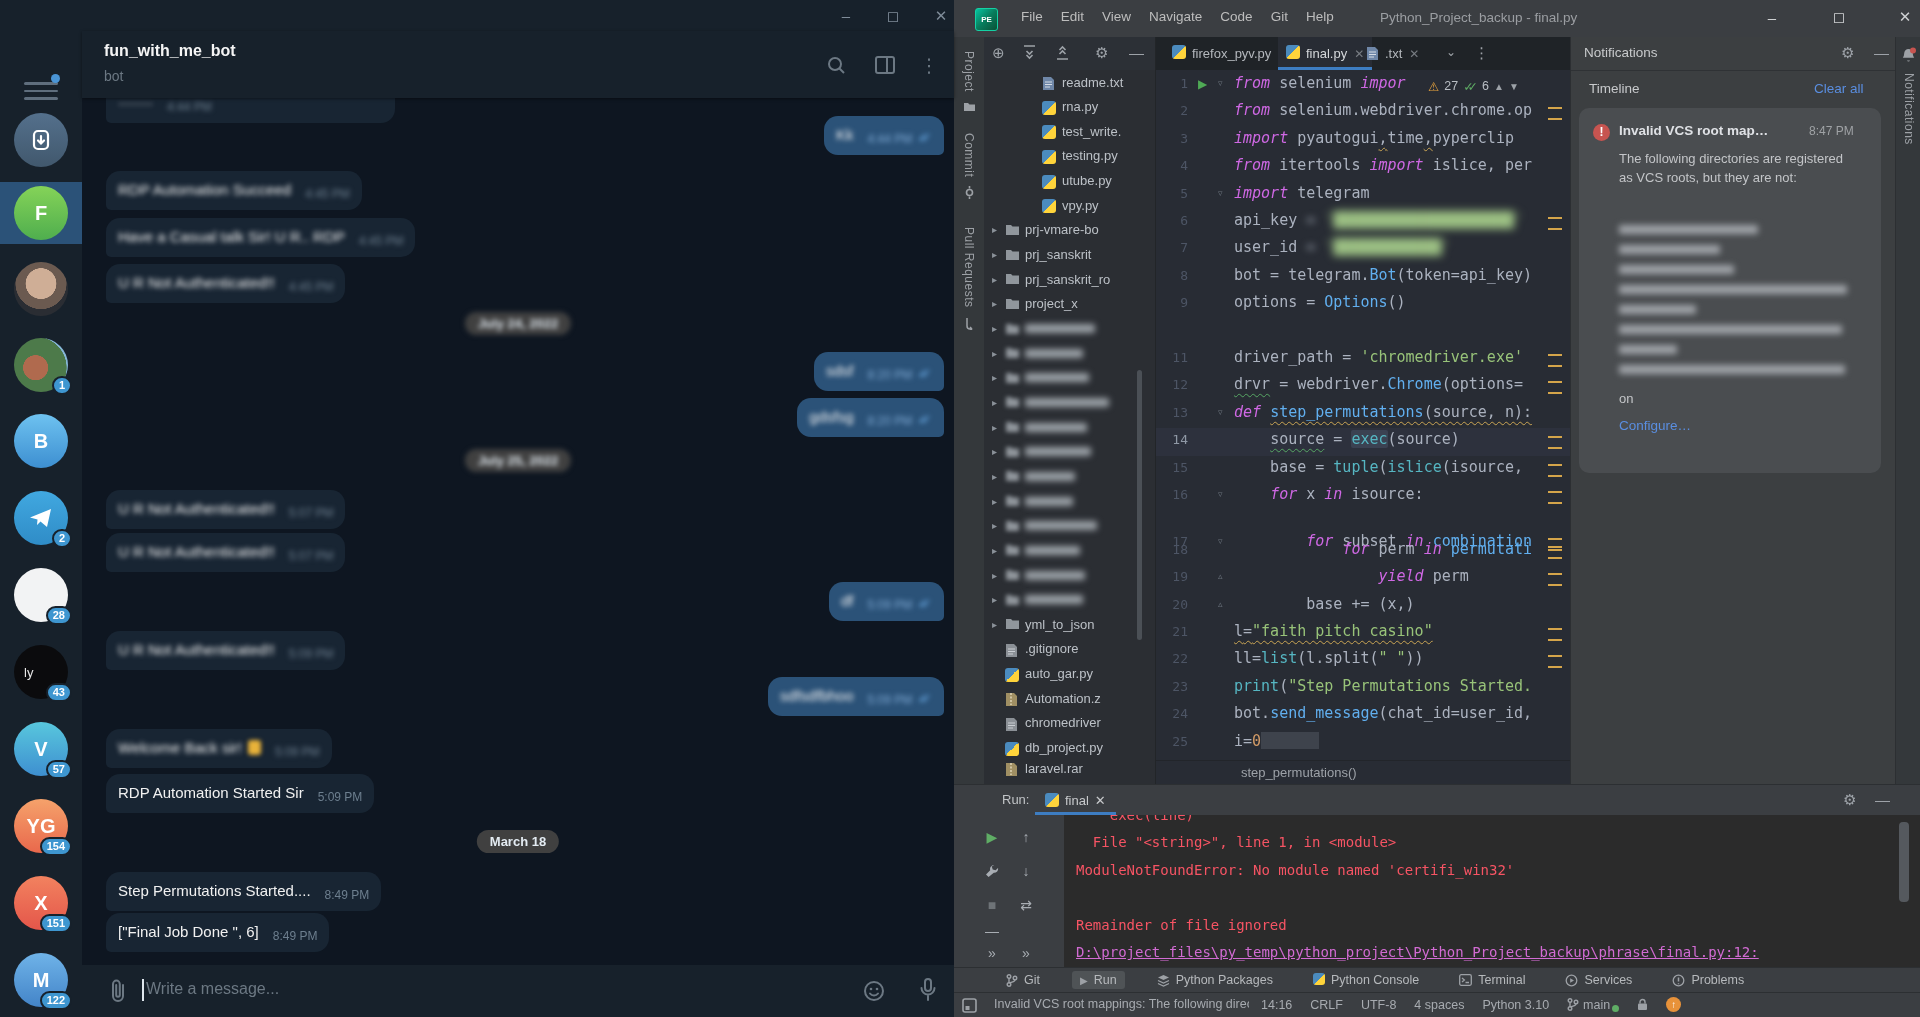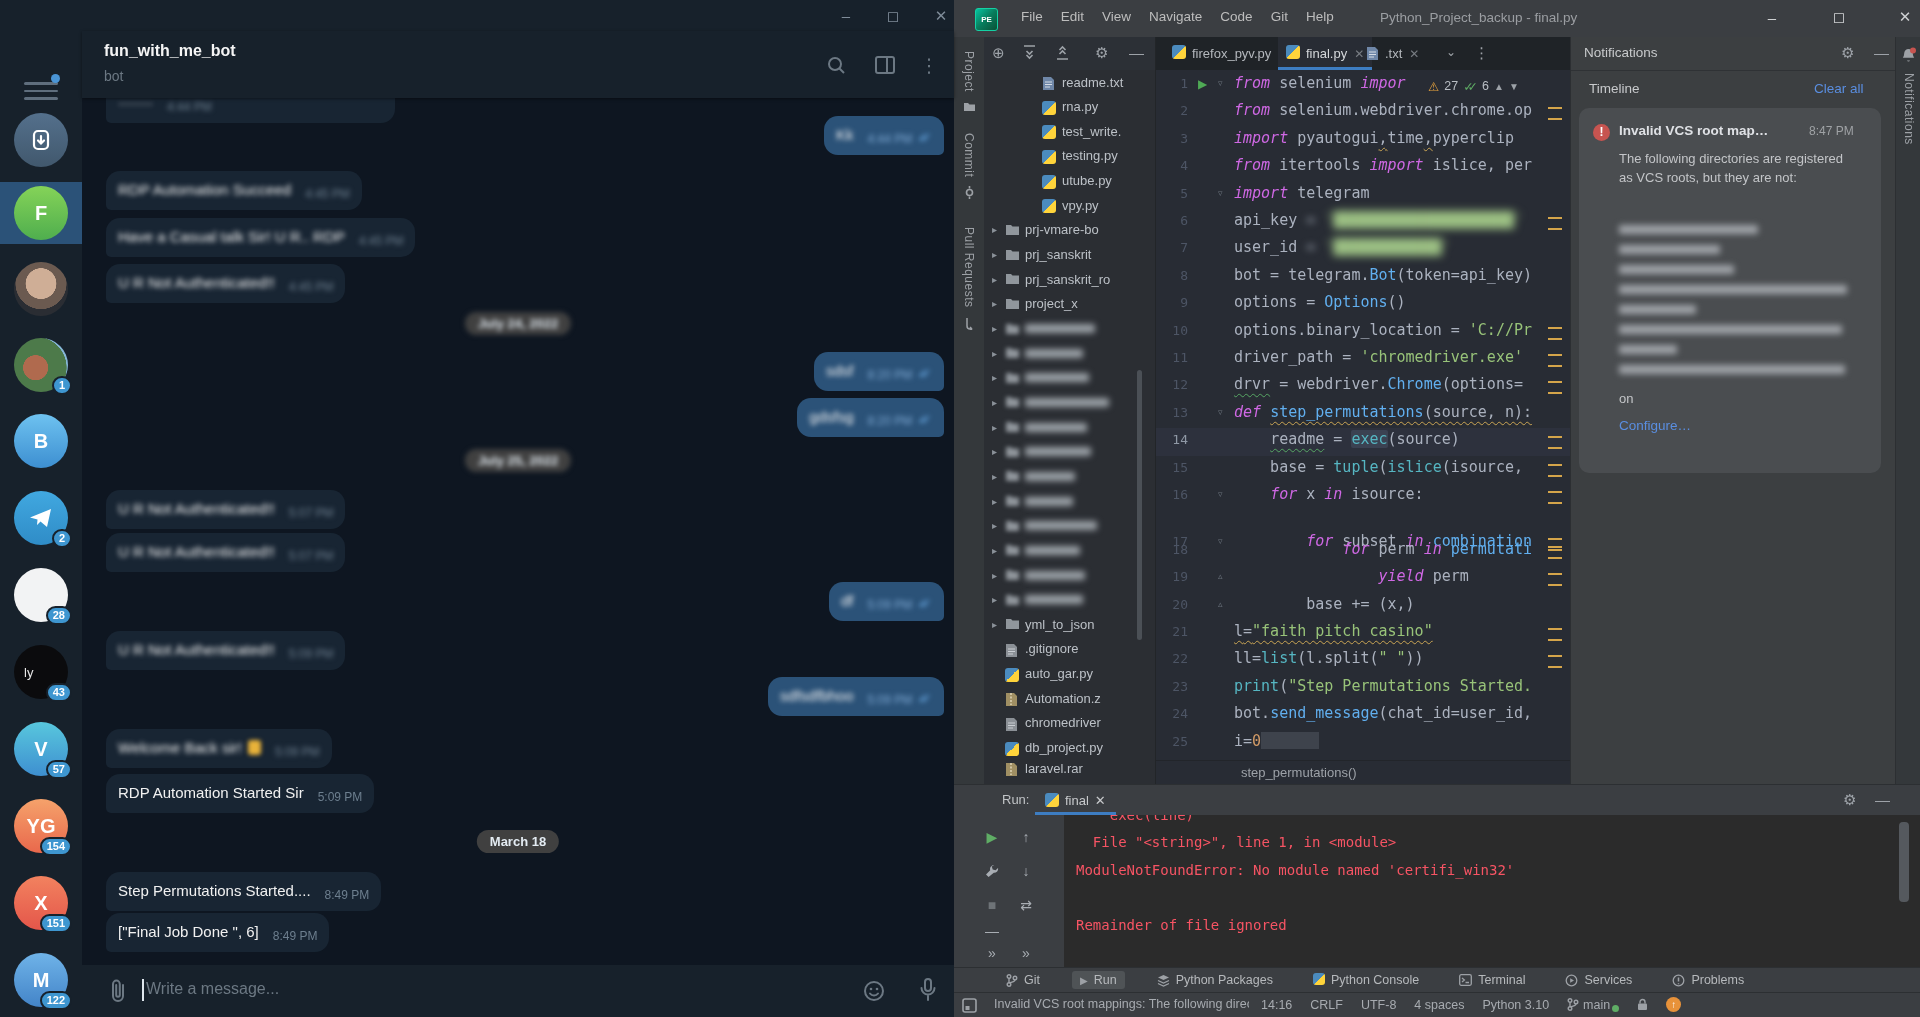--- a/index.html
+++ b/index.html
@@ -581,43 +581,38 @@
         <div class="ctext"><span class="pl">user_id </span><span class="pl bl3">= </span><span class="redg">'████████████'</span></div>
       </div>
       <div class="cline" style="top: 193.8px;">
         <div class="lnum">8</div>
         <div class="ctext"><span class="pl">bot = telegram.</span><span class="fn">Bot</span><span class="pl">(token=api_key)</span></div>
       </div>
       <div class="cline" style="top: 221.2px;">
         <div class="lnum">9</div>
         <div class="ctext"><span class="pl">options = </span><span class="fn">Options</span><span class="pl">()</span></div>
       </div>
-      <div class="cline" style="top: 248.6px;">
-        <div class="lnum">10</div>
-        <div class="ctext"><span class="pl">options.binary_location = </span><span class="str">'C://Pr</span></div>
-        <div class="cmark" style="top: 8px;"></div>
-      </div>
       <div class="cline" style="top: 276px;">
         <div class="lnum">11</div>
         <div class="ctext"><span class="pl">driver_path = </span><span class="str">'chromedriver.exe'</span></div>
         <div class="cmark" style="top: 8px;"></div>
       </div>
       <div class="cline" style="top: 303.4px;">
         <div class="lnum">12</div>
         <div class="ctext"><span class="pl wg">drvr</span><span class="pl"> = webdriver.</span><span class="fn">Chrome</span><span class="pl">(options=</span></div>
         <div class="cmark" style="top: 8px;"></div>
       </div>
       <div class="cline" style="top: 330.8px;">
         <div class="lnum">13</div>
         <div class="foldg">▿</div>
         <div class="ctext"><span class="kw">def </span><span class="fn wy">step_permutations</span><span class="pl wy">(source, n):</span></div>
       </div>
       <div class="cline cur" style="top: 358.2px;">
         <div class="lnum">14</div>
-        <div class="ctext"><span class="pl">    </span><span class="pl wg">readme</span><span class="pl"> = </span><span class="bi hlbox">exec</span><span class="pl">(source)</span></div>
+        <div class="ctext"><span class="pl">    </span><span class="pl wg">source</span><span class="pl"> = </span><span class="bi hlbox">exec</span><span class="pl">(source)</span></div>
         <div class="cmark" style="top: 8px;"></div>
       </div>
       <div class="cline" style="top: 385.6px;">
         <div class="lnum">15</div>
         <div class="ctext"><span class="pl">    base = </span><span class="bi">tuple</span><span class="pl">(</span><span class="bi">islice</span><span class="pl">(isource,</span></div>
         <div class="cmark" style="top: 8px;"></div>
       </div>
       <div class="cline" style="top: 413px;">
         <div class="lnum">16</div>
         <div class="foldg">▿</div>
@@ -741,20 +736,21 @@
     <div class="rico" style="left:62px;top:46px">↓</div>
     <div class="rico" style="left:62px;top:80px">⇄</div>
     <div class="rico" style="left:62px;top:128px">»</div>
   </div>
   <div class="console" id="pc-console">
       <div class="conline" style="top: -8px;">    exec(line)</div>
       <div class="conline" style="top: 19.4px;">  File "&lt;string&gt;", line 1, in &lt;module&gt;</div>
       <div class="conline" style="top: 46.8px;">ModuleNotFoundError: No module named 'certifi_win32'</div>
       <div class="conline" style="top: 74.2px;"></div>
       <div class="conline" style="top: 101.6px;">Remainder of file ignored</div>
+      <div class="conline lnk" style="top: 129px;">D:\project_files\py_temp\python_project\Python_Project_backup\phrase\final.py:12:</div>
     </div>
   <div class="abs" style="left:945px;top:822px;width:10px;height:80px;background:#55595e;border-radius:4px"></div>
 
   <div class="bbar" id="pc-bbar">
       <div class="bitem">
         <span>
           <svg width="12" height="13" viewBox="0 0 12 13">
             <circle cx="3" cy="2.5" r="1.8" fill="none" stroke="#9da1a6" stroke-width="1.4"></circle>
             <circle cx="3" cy="10.5" r="1.8" fill="none" stroke="#9da1a6" stroke-width="1.4"></circle>
             <circle cx="9" cy="4" r="1.8" fill="none" stroke="#9da1a6" stroke-width="1.4"></circle>

